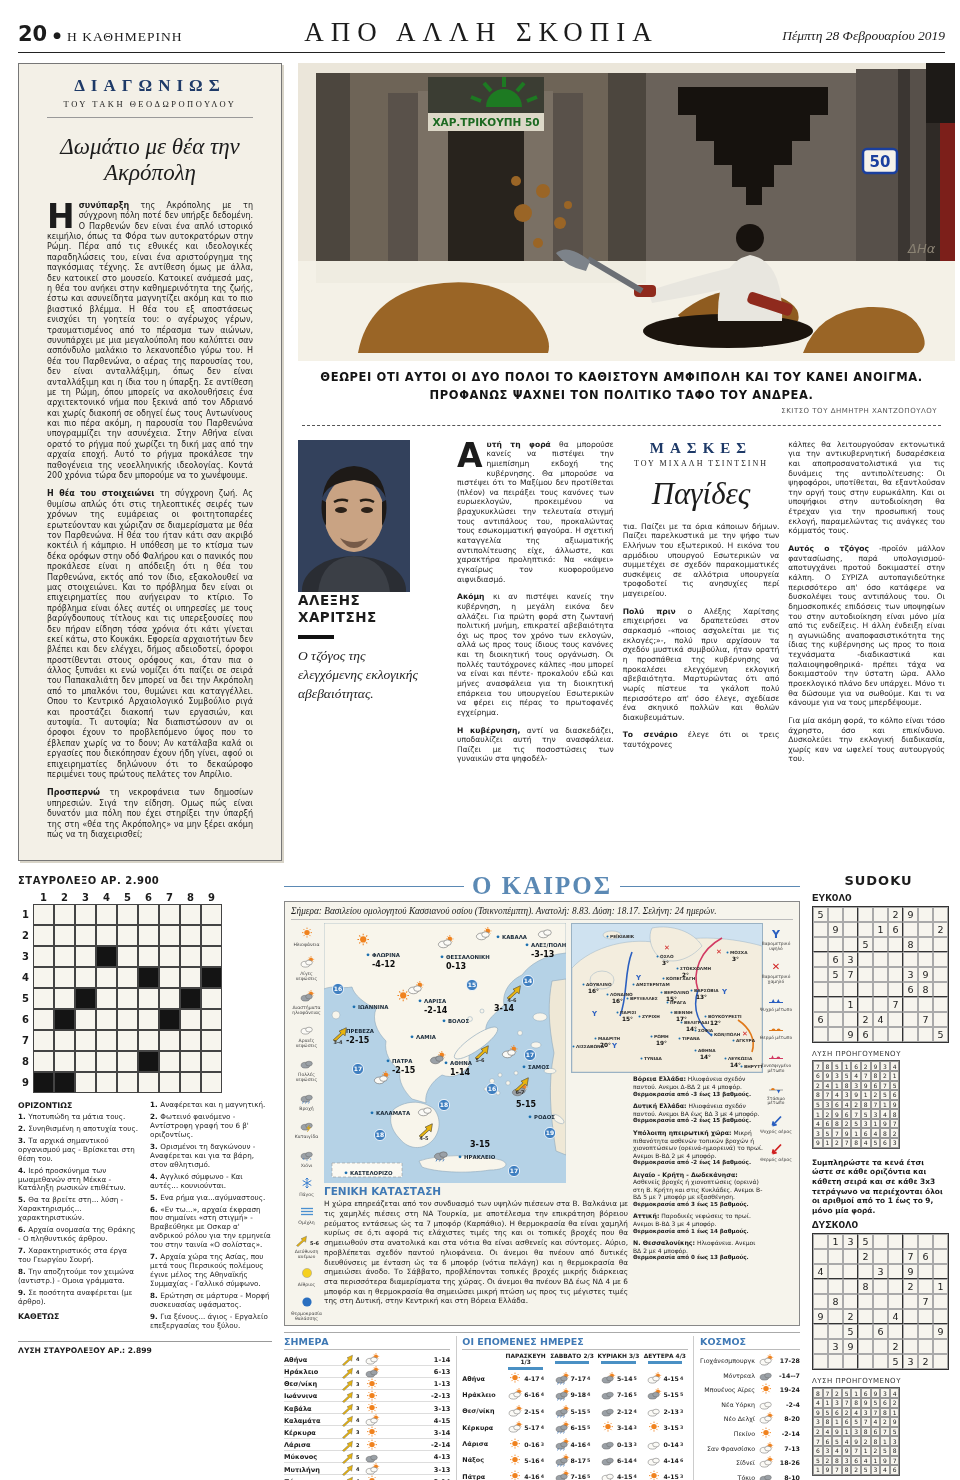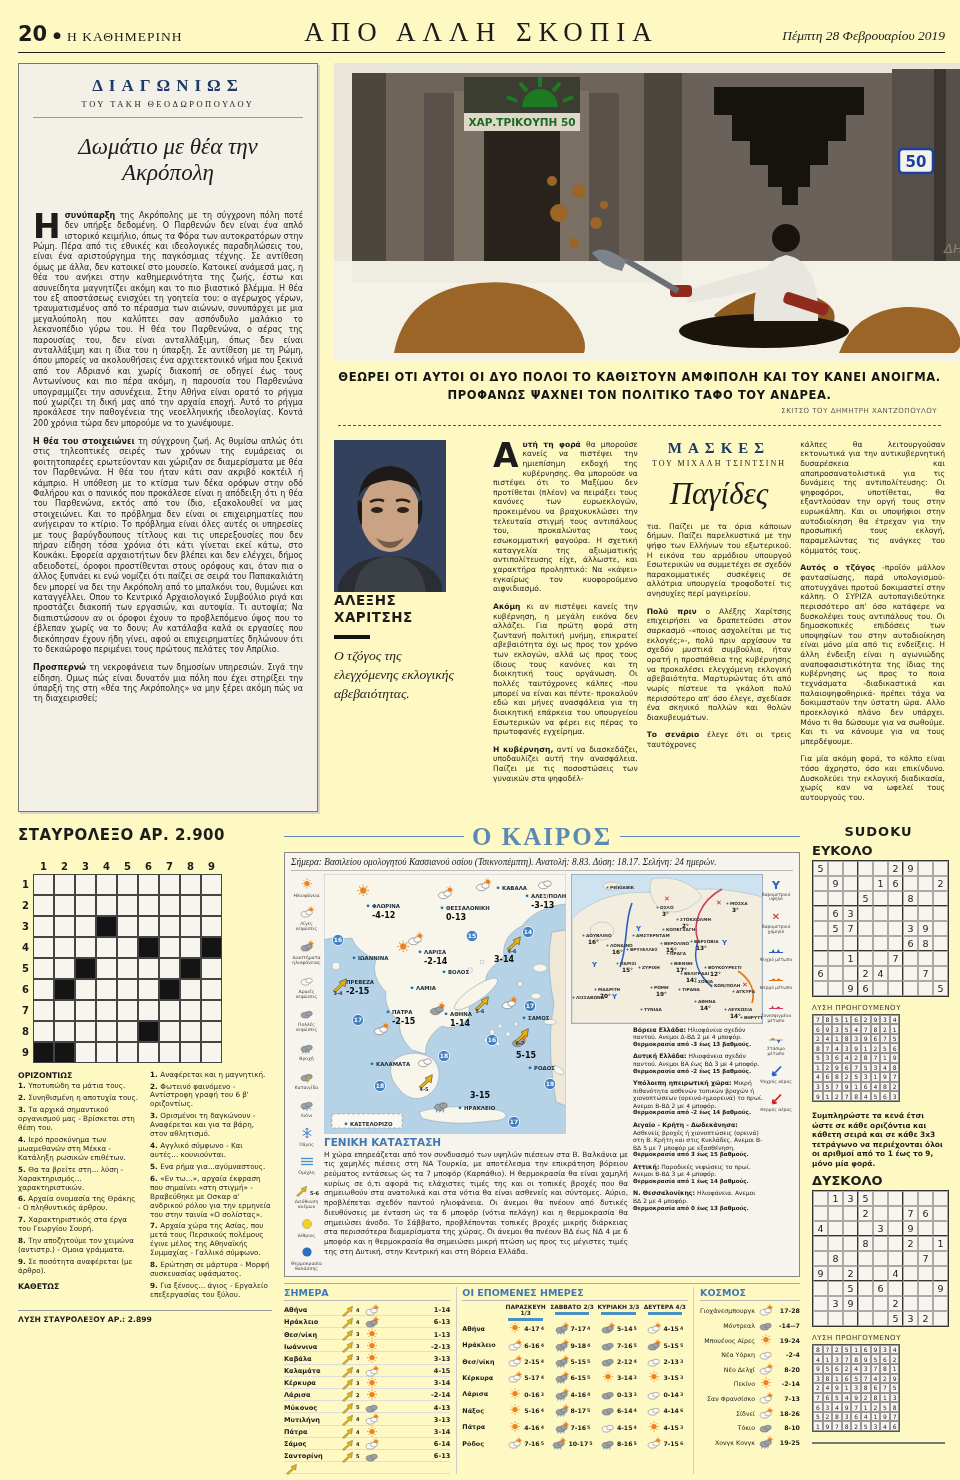--- a/index.html
+++ b/index.html
@@ -1,31 +1,31 @@
 <!DOCTYPE html>
 <html lang="el"><head>
 <meta charset="utf-8">
 <style>
   html,body{margin:0;padding:0;}
   body{width:960px;height:1480px;background:#e9e5da;font-family:"DejaVu Sans",sans-serif;color:#1c1c1c;overflow:hidden;}
-  .page{position:relative;width:960px;height:1480px;background:#fef9c3;box-sizing:border-box;padding:8px 15px 0 18px;}
+  .page{position:relative;width:960px;height:1480px;background:#ffffff;box-sizing:border-box;padding:8px 15px 0 18px;}
   
   .ph{position:relative;height:44px;border-bottom:1.5px solid #222;}
   .ph-left{position:absolute;left:0;bottom:6px;display:flex;align-items:baseline;gap:6px;}
   .ph-num{font-size:21px;font-weight:bold;}
   .ph-dot{font-size:9px;position:relative;top:-3px;}
   .ph-paper{font-family:"Liberation Serif",serif;font-size:13.5px;letter-spacing:1px;}
   .ph-center{position:absolute;left:0;right:0;bottom:4px;text-align:center;font-family:"Liberation Serif",serif;font-size:27px;letter-spacing:7px;}
   .ph-right{position:absolute;right:0;bottom:8px;font-family:"Liberation Serif",serif;font-style:italic;font-size:13.5px;}
   
   .toprow{display:flex;gap:16px;margin-top:10px;}
-  .diag{width:300px;min-height:740px;box-sizing:border-box;border:1px solid #777;background:#f3f0e7;box-shadow:2px 2px 0 #d8d4c8;padding:12px 14px;}
+  .diag{width:264px;min-height:740px;box-sizing:border-box;border:1px solid #777;background:#f3f0e7;box-shadow:2px 2px 0 #d8d4c8;padding:12px 28px;}
   .diag-title{text-align:center;font-family:"Liberation Serif",serif;font-weight:bold;font-size:17px;letter-spacing:6px;color:#1e3a68;}
   .diag-byline{text-align:center;font-family:"Liberation Serif",serif;font-size:8.5px;letter-spacing:2.5px;color:#222;margin-top:3px;padding-bottom:8px;border-bottom:1px solid #999;}
-  .diag-headline{font-family:"Liberation Serif",serif;font-style:italic;font-weight:normal;font-size:23px;text-align:center;margin:16px 6px 24px;line-height:1.15;}
+  .diag-headline{font-family:"Liberation Serif",serif;font-style:italic;font-weight:normal;font-size:23px;text-align:center;margin:16px 6px 14px;line-height:1.15;}
   .art-p{font-size:8px;line-height:1.3;text-align:justify;margin:0 0 8px;}
   .dropcap{float:left;font-size:33px;line-height:.8;font-weight:bold;padding:3px 4px 0 0;}
   
   .cartoon-sec{flex:1;min-width:0;}
   .cartoon-svg{display:block;width:657px;height:298px;background:#ebe6da;}
   .cap{margin-top:8px;text-align:center;font-weight:bold;font-size:11.5px;line-height:1.55;letter-spacing:.6px;color:#141414;}
   .credit{text-align:right;font-size:7px;letter-spacing:.5px;color:#555;margin:2px 8px 0 0;}
   .dashes{border-top:1.5px dashed #555;margin:10px 4px 0;}
   
   .maskes-row{display:flex;gap:9px;margin-top:14px;height:372px;overflow:hidden;}
@@ -37,21 +37,21 @@
   .m-col{flex:1;min-width:0;}
   .mk-head{text-align:center;margin-bottom:8px;}
   .mk-title{font-family:"Liberation Serif",serif;font-weight:bold;font-size:15px;letter-spacing:6px;color:#1e3a68;}
   .mk-byline{font-family:"Liberation Serif",serif;font-size:8px;letter-spacing:2px;margin-top:2px;}
   .mk-headline{font-family:"Liberation Serif",serif;font-style:italic;font-weight:normal;font-size:31px;margin:8px 0 10px;}
   .m-col .art-p{font-size:7.6px;line-height:1.27;}
   
   .botrow{display:flex;gap:12px;margin-top:12px;}
   
   .xw{width:254px;flex:none;}
-  .xw-title{font-weight:bold;font-size:15px;letter-spacing:.5px;margin:2px 0 16px;}
+  .xw-title{font-weight:bold;font-size:10px;letter-spacing:.5px;margin:2px 0 4px;}
   .xw-grid{display:grid;grid-template-columns:15px repeat(9,21px);}
   .xw-num{font-weight:bold;font-size:10px;display:flex;align-items:center;justify-content:center;height:14px;}
   .xw-rnum{font-weight:bold;font-size:10px;display:flex;align-items:center;justify-content:center;height:21px;}
   .xw-cell{width:21px;height:21px;box-sizing:border-box;border:0.5px solid #444;background:#f7f5ee;}
   .xw-cell.blk{background:#141414;}
   .xw-clues{margin-top:8px;font-size:7.2px;line-height:1.24;column-count:2;column-gap:10px;}
   .xw-clues h4{font-size:7.8px;margin:0 0 2px;}
   .xw-clues h4.kath{margin-top:6px;}
   .xw-clues p{margin:0 0 3px;text-align:left;}
   .xw-sol{margin-top:10px;border-top:1px solid #999;padding-top:4px;}
@@ -93,21 +93,21 @@
   .t2row .c{font-weight:bold;font-size:6.4px;}
   .t2cell{display:flex;align-items:center;justify-content:center;gap:1px;font-size:6.2px;font-weight:bold;}
   .t2cell .w{font-size:4.8px;color:#333;}
   .wt3{flex:1;border-left:1px solid #ccc;padding-left:6px;}
   .t3row{display:grid;grid-template-columns:1fr 16px 26px;align-items:center;height:14.6px;font-size:6.3px;}
   .t3row .c{text-align:right;padding-right:3px;}
   .t3row .tmp{font-weight:bold;text-align:right;}
   
   .sud{flex:1;min-width:0;}
   .sud-title{text-align:center;font-weight:bold;font-size:13px;letter-spacing:1px;margin-bottom:4px;}
-  .sud-lab{font-weight:bold;font-size:13px;margin:4px 0 2px;}
+  .sud-lab{font-weight:bold;font-size:11px;margin:4px 0 2px;font-family:Liberation Mono, monospace;}
   .sud-grid{display:grid;grid-template-columns:repeat(9,15px);border:1.5px solid #333;width:135px;background:#f7f5ee;}
   .sud-cell{width:15px;height:15px;box-sizing:border-box;border:0.4px solid #aaa;font-size:9.5px;display:flex;align-items:center;justify-content:center;}
   .sud-cell.c3{border-right:1.4px solid #333;}
   .sud-cell.r3{border-bottom:1.4px solid #333;}
   .sud-sol-lab{font-size:7px;color:#333;margin:7px 0 2px;letter-spacing:.5px;}
   .sud-sgrid{display:grid;grid-template-columns:repeat(9,9.6px);border:1px solid #555;width:86.4px;background:#f7f5ee;}
   .sud-scell{width:9.6px;height:9.6px;box-sizing:border-box;border:0.3px solid #999;font-size:6px;display:flex;align-items:center;justify-content:center;}
   .sud-instr{font-size:7.4px;font-weight:bold;line-height:1.3;margin:9px 0 2px;}
   .sud-end{border-top:2px solid #777;margin-top:10px;}
   svg text{font-family:"DejaVu Sans",sans-serif;}

